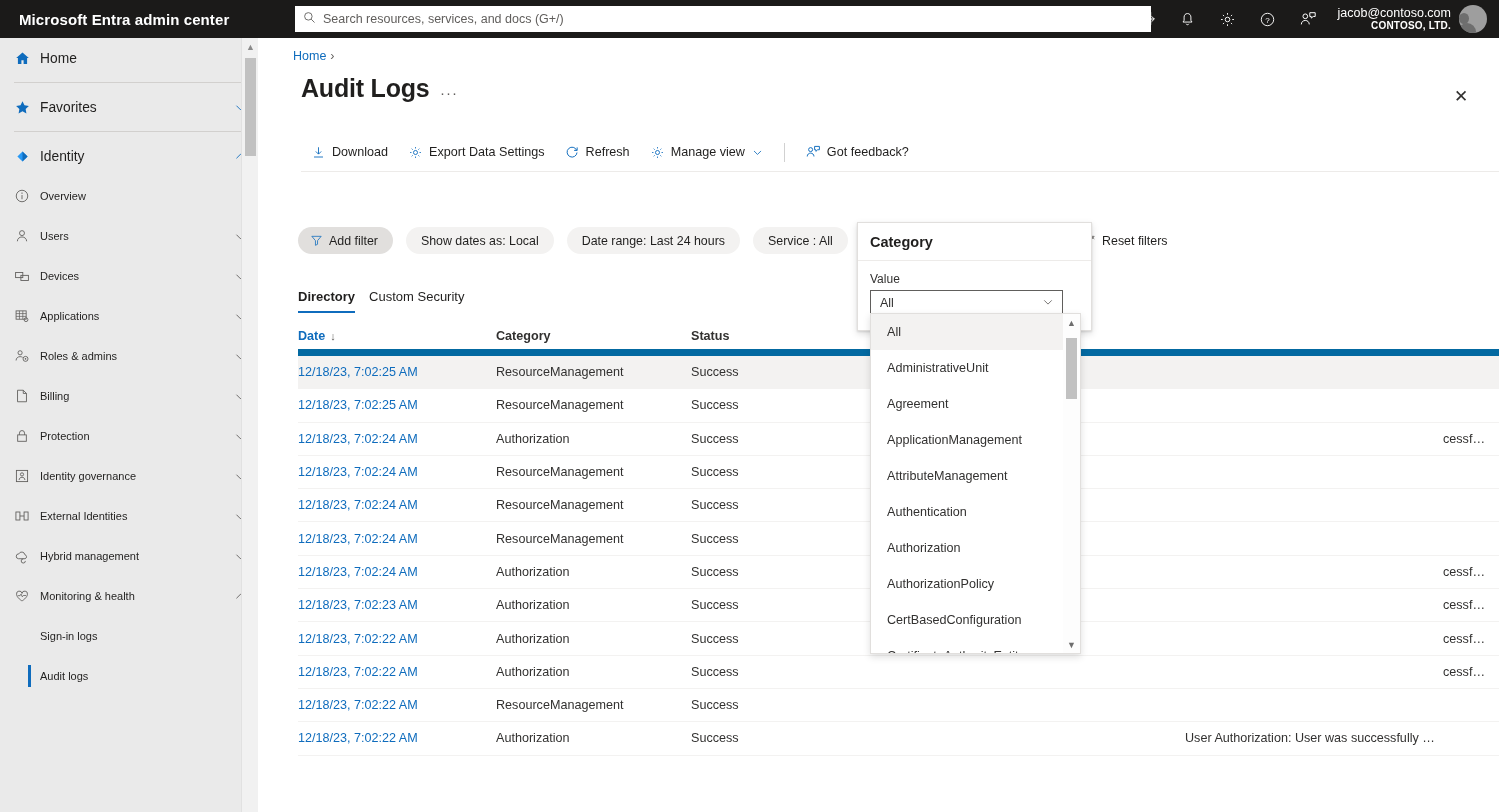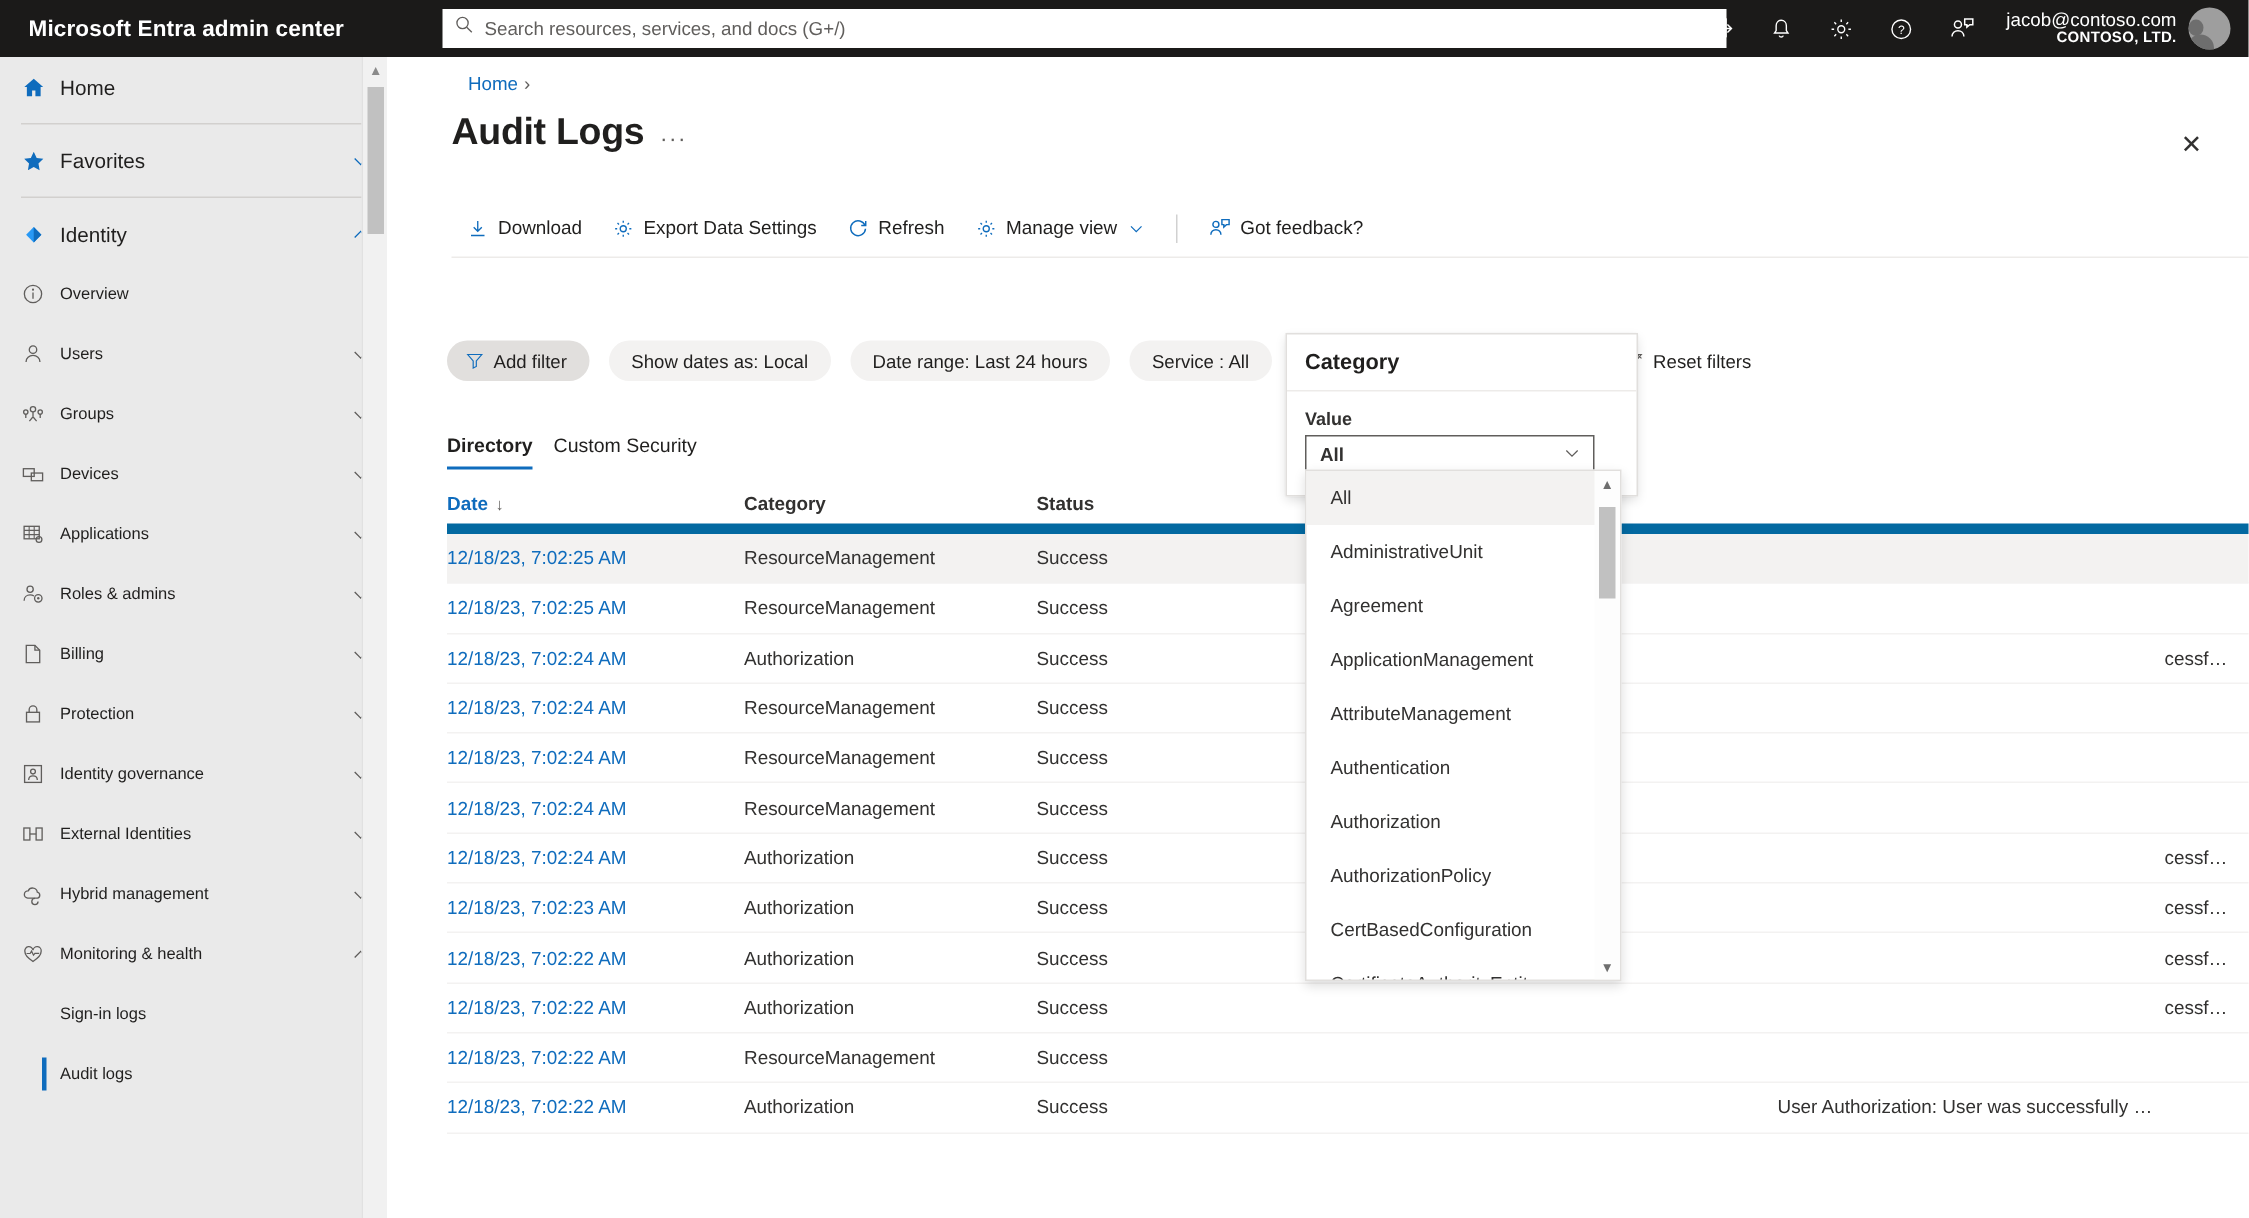--- a/index.html
+++ b/index.html
@@ -67,21 +67,21 @@
     position: absolute; right: 0; top: 0; width: 17px; height: 774px;
     background: #f1f1f1; border-left: 1px solid #e1e1e1;
   }
   #sidebar-thumb {
     position: absolute; left: 3px; top: 20px; width: 11px; height: 98px; background: #c1c1c1;
   }
   .sb-arrow { position: absolute; left: 0; width: 17px; height: 17px; display:flex; align-items:center; justify-content:center; color:#8a8a8a; font-size: 9px;}
 
   
   #content { position: absolute; left: 275px; top: 38px; width: 1224px; height: 774px; background: #ffffff; }
-  #breadcrumb { position: absolute; left: 37px; top: 11px; font-size: 12.5px; }
+  #breadcrumb { position: absolute; left: 18px; top: 11px; font-size: 12.5px; }
   #breadcrumb a { color: #0f6cbd; text-decoration: none; }
   #breadcrumb .sep { color: #605e5c; margin: 0 4px; }
   #page-title { position: absolute; left: 26px; top: 36px; font-size: 25px; color: #201f1e; font-weight: 600; letter-spacing: -.2px;}
   #page-ellipsis { position: absolute; left: 165px; top: 46px; font-size: 15px; color: #605e5c; cursor: pointer; letter-spacing: 1px;}
   #close-x { position: absolute; right: 24px; top: 44px; width: 28px; height: 28px; display:flex; align-items:center; justify-content:center; cursor:pointer; color:#323130; font-size:17px; }
 
   
   #cmdbar { position: absolute; left: 26px; top: 98px; height: 32px; display: flex; align-items: center; gap: 0px; }
   .cmd {
     display: flex; align-items: center; gap: 6px; padding: 0 10px; height: 32px;
@@ -122,21 +122,21 @@
   .trow .c.date { color: #0f6cbd; cursor: pointer; }
   .sort-arrow { margin-left: 5px; font-size: 11px; color: #605e5c; }
 
   
   #flyout {
     position: absolute; left: 857px; top: 222px; width: 235px; background: #ffffff;
     border: 1px solid #e1dfdd; box-shadow: 0 3.2px 7.2px rgba(0,0,0,.132), 0 .6px 1.8px rgba(0,0,0,.108);
     z-index: 20;
   }
   #flyout-header { height: 38px; display: flex; align-items: center; padding: 0 12px; font-size: 14.5px; font-weight: 600; color: #201f1e; border-bottom: 1px solid #edebe9;}
-  #flyout-body { padding: 11px 28px 14px 12px; font-weight: bold; }
+  #flyout-body { padding: 11px 28px 14px 12px; }
   #flyout-body .lab { font-size: 12px; color: #323130; margin-bottom: 4px; }
   #combo {
     height: 26px; border: 1px solid #605e5c; display: flex; align-items: center;
     justify-content: space-between; padding: 0 7px 0 9px; font-size: 12.5px; color: #323130; cursor: pointer; background:#fff;
   }
   #combo .chev { color: #605e5c; font-size: 10px; }
   #options {
     position: absolute; left: 12px; top: 90px; width: 211px; height: 341px;
     background: #ffffff; border: 1px solid #e1dfdd;
     box-shadow: 0 3.2px 7.2px rgba(0,0,0,.132); overflow: hidden; z-index: 25;
@@ -270,36 +270,20 @@
         </svg>
     </span>
     <span class="lbl">Users</span>
     <span class="chev">
       <svg width="15" height="15" viewBox="0 0 20 20">
           <path d="M4.6 7.6L10 13l5.4-5.4" fill="none" stroke="#605e5c" stroke-width="1.2"></path>
         </svg>
     </span>
   </div>
 
-  <div class="nav-item">
-    <span class="ico">
-      <svg width="16" height="16" viewBox="0 0 20 20">
-          <circle cx="10" cy="6" r="2.2" fill="none" stroke="#605e5c" stroke-width="1.1"></circle>
-          <circle cx="4" cy="8.4" r="1.8" fill="none" stroke="#605e5c" stroke-width="1.1"></circle>
-          <circle cx="16" cy="8.4" r="1.8" fill="none" stroke="#605e5c" stroke-width="1.1"></circle>
-          <path d="M10 8.4v4M7 16l3-3.6 3 3.6M4 10.4v3M16 10.4v3" fill="none" stroke="#605e5c" stroke-width="1.1"></path>
-        </svg>
-    </span>
-    <span class="lbl">Groups</span>
-    <span class="chev">
-      <svg width="15" height="15" viewBox="0 0 20 20">
-          <path d="M4.6 7.6L10 13l5.4-5.4" fill="none" stroke="#605e5c" stroke-width="1.2"></path>
-        </svg>
-    </span>
-  </div>
 
   <div class="nav-item">
     <span class="ico">
       <svg width="16" height="16" viewBox="0 0 20 20">
           <rect x="2" y="5.6" width="9" height="6.4" fill="none" stroke="#605e5c" stroke-width="1.1"></rect>
           <rect x="8.6" y="9.2" width="9.4" height="6.4" fill="none" stroke="#605e5c" stroke-width="1.1"></rect>
         </svg>
     </span>
     <span class="lbl">Devices</span>
     <span class="chev">

